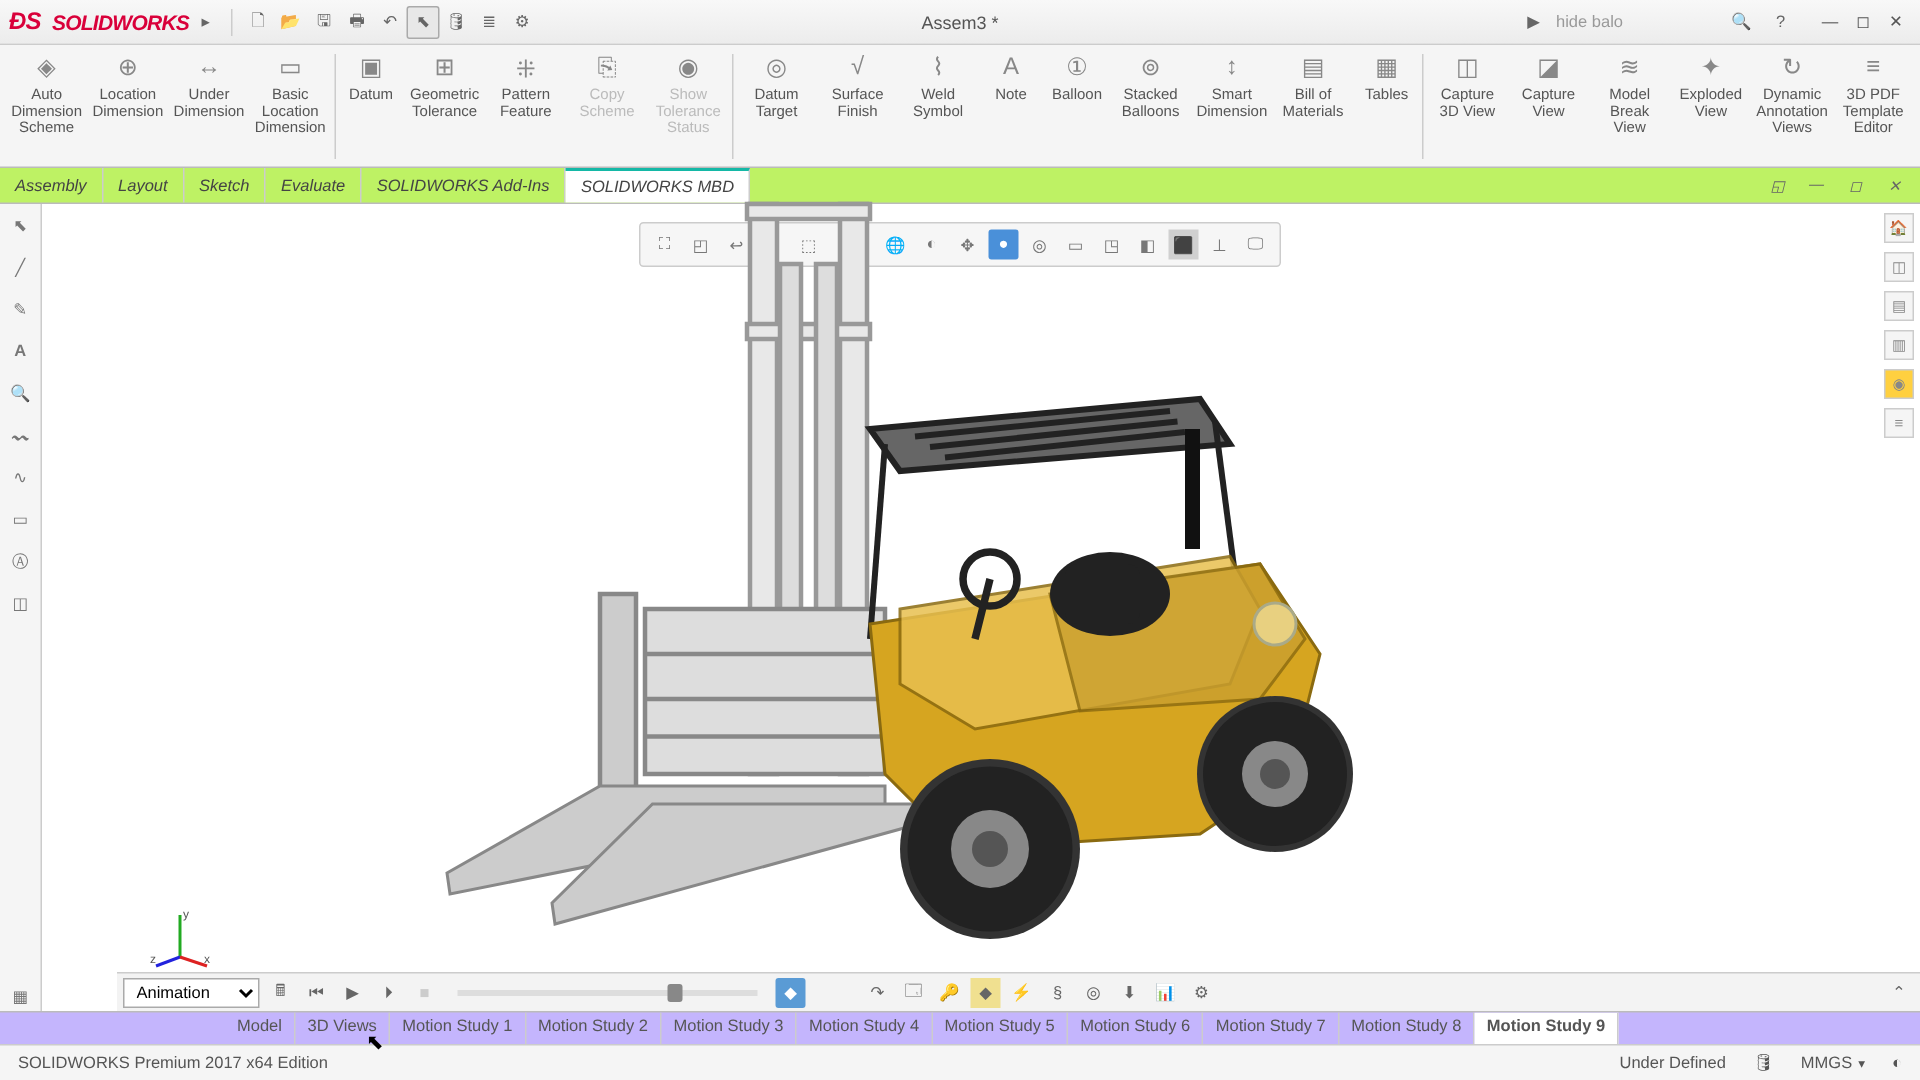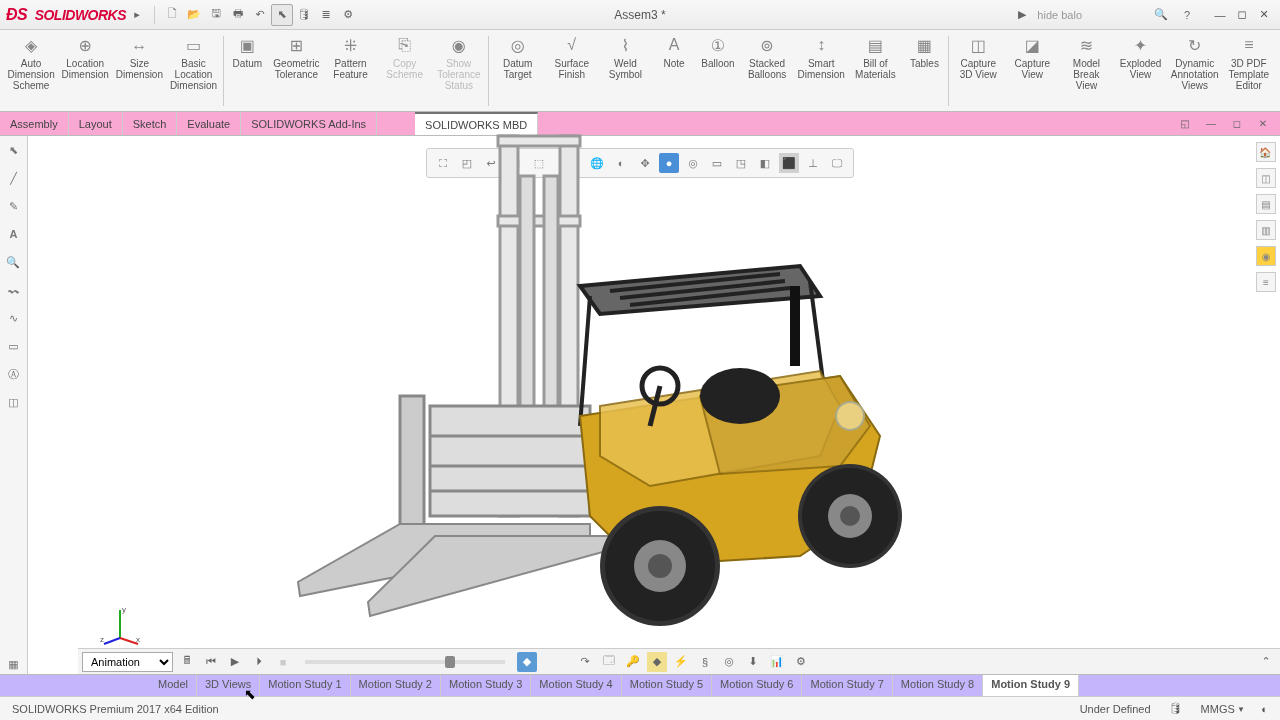--- a/index.html
+++ b/index.html
@@ -16,23 +16,23 @@
 .win-controls { display:flex; gap:2px; margin-left:8px; }
 .win-controls span { width:20px; height:18px; display:flex; align-items:center; justify-content:center; color:#555; cursor:pointer; }
 
 .ribbon { height:82px; background:#f5f5f5; border-bottom:1px solid #bbb; display:flex; align-items:flex-start; padding:2px 4px; overflow:hidden; }
 .ribbon-btn { display:flex; flex-direction:column; align-items:center; justify-content:flex-start; padding:2px 4px; text-align:center; min-width:44px; height:78px; color:#555; cursor:pointer; }
 .ribbon-btn.disabled { color:#bbb; }
 .ribbon-btn .ico { width:22px; height:22px; margin-bottom:2px; display:flex; align-items:center; justify-content:center; font-size:16px; color:#888; }
 .ribbon-btn .lbl { font-size:10px; line-height:11px; max-width:60px; }
 .ribbon-sep { width:1px; background:#ccc; height:70px; margin:4px 2px; }
 
-.command-tabs { height:24px; background:#f9a8d4; border-bottom:1px solid #bbb; display:flex; align-items:stretch; padding-left:0; }
+.command-tabs { height:24px; background:#bef264; border-bottom:1px solid #bbb; display:flex; align-items:stretch; padding-left:0;font-style:italic; }
 .cmd-tab { padding:4px 10px; font-size:11px; color:#444; border-right:1px solid #ccc; cursor:pointer; display:flex; align-items:center; }
-.cmd-tab.active { background:#fff; border-top:2px solid #737373;margin-left:38px; }
+.cmd-tab.active { background:#fff; border-top:2px solid #14b8a6; }
 .cmd-tab-controls { margin-left:auto; display:flex; align-items:center; padding-right:6px; gap:4px; }
 
 .workspace { position:absolute; top:136px; left:0; right:0; bottom:46px; background:#fff; }
 .left-toolbar { position:absolute; left:0; top:0; width:28px; height:100%; background:#f5f5f5; border-right:1px solid #ccc; display:flex; flex-direction:column; align-items:center; padding-top:4px; gap:8px; }
 .left-toolbar .tool { width:20px; height:20px; color:#777; display:flex; align-items:center; justify-content:center; cursor:pointer; }
 .hud-toolbar { position:absolute; top:12px; left:50%; transform:translateX(-50%); display:flex; gap:4px; background:rgba(245,245,245,0.85); padding:4px 6px; border:1px solid #ccc; border-radius:3px; }
 .hud-toolbar .hud { width:20px; height:20px; display:flex; align-items:center; justify-content:center; color:#777; cursor:pointer; }
 .right-toolbar { position:absolute; right:2px; top:6px; width:22px; display:flex; flex-direction:column; gap:6px; }
 .right-toolbar .rt { width:20px; height:20px; border:1px solid #ccc; background:#f5f5f5; color:#888; display:flex; align-items:center; justify-content:center; font-size:10px; cursor:pointer; }
 .viewport-label { position:absolute; left:92px; bottom:8px; font-weight:bold; color:#444; font-size:12px; }
@@ -94,21 +94,21 @@
     <div class="ribbon-btn">
       <div class="ico">◈</div>
       <div class="lbl">Auto Dimension Scheme</div>
     </div>
     <div class="ribbon-btn">
       <div class="ico">⊕</div>
       <div class="lbl">Location Dimension</div>
     </div>
     <div class="ribbon-btn">
       <div class="ico">↔</div>
-      <div class="lbl">Size Dimension</div>
+      <div class="lbl">Under Dimension</div>
     </div>
     <div class="ribbon-btn">
       <div class="ico">▭</div>
       <div class="lbl">Basic Location Dimension</div>
     </div>
     <div class="ribbon-sep"></div>
     <div class="ribbon-btn">
       <div class="ico">▣</div>
       <div class="lbl">Datum</div>
     </div>

